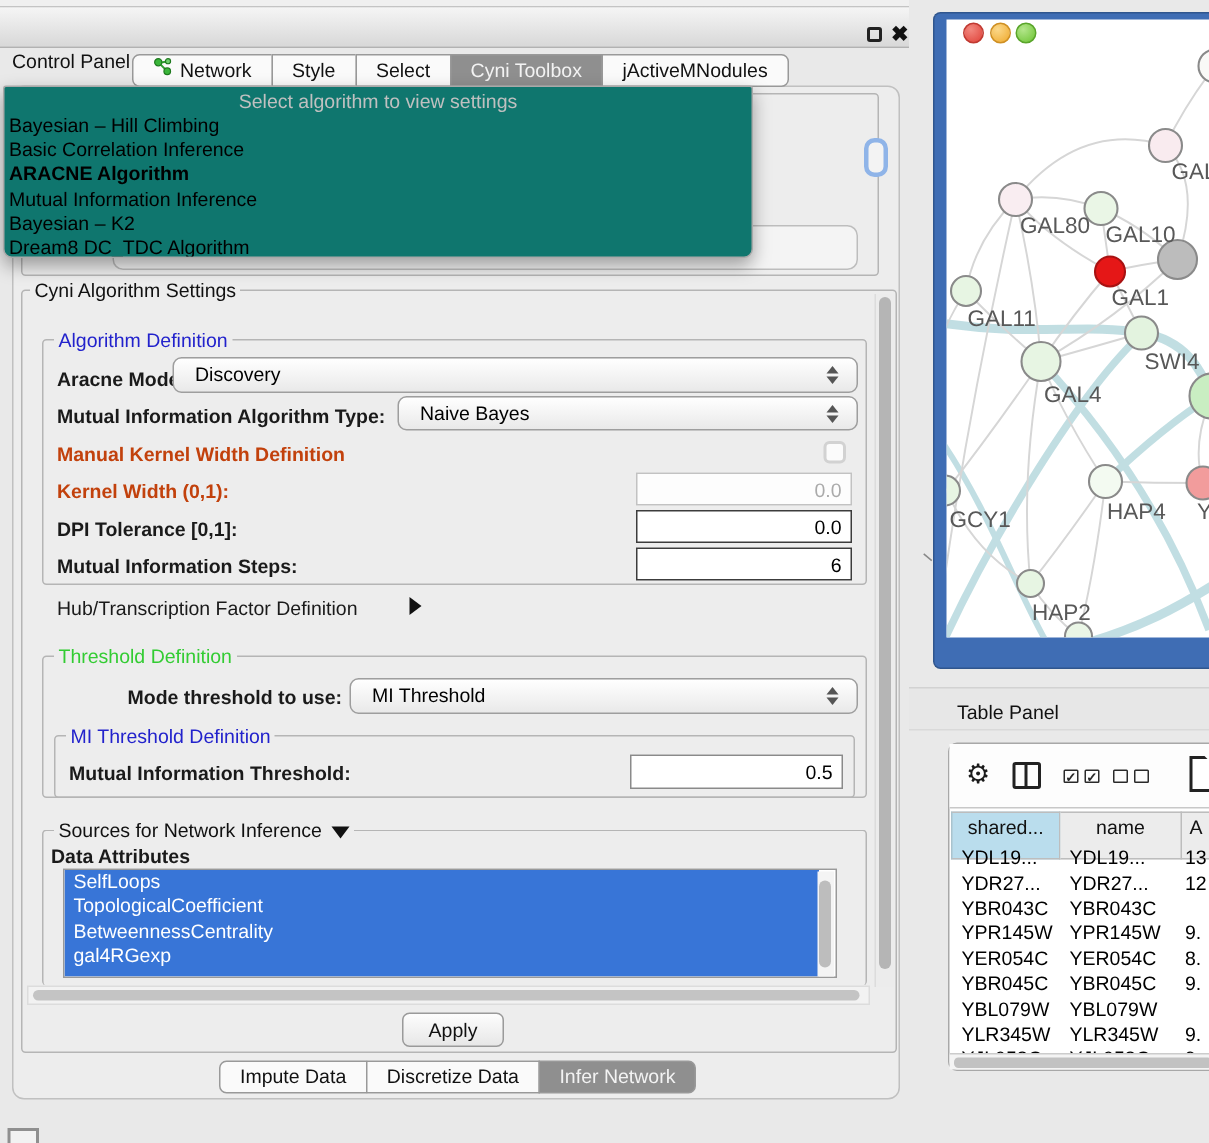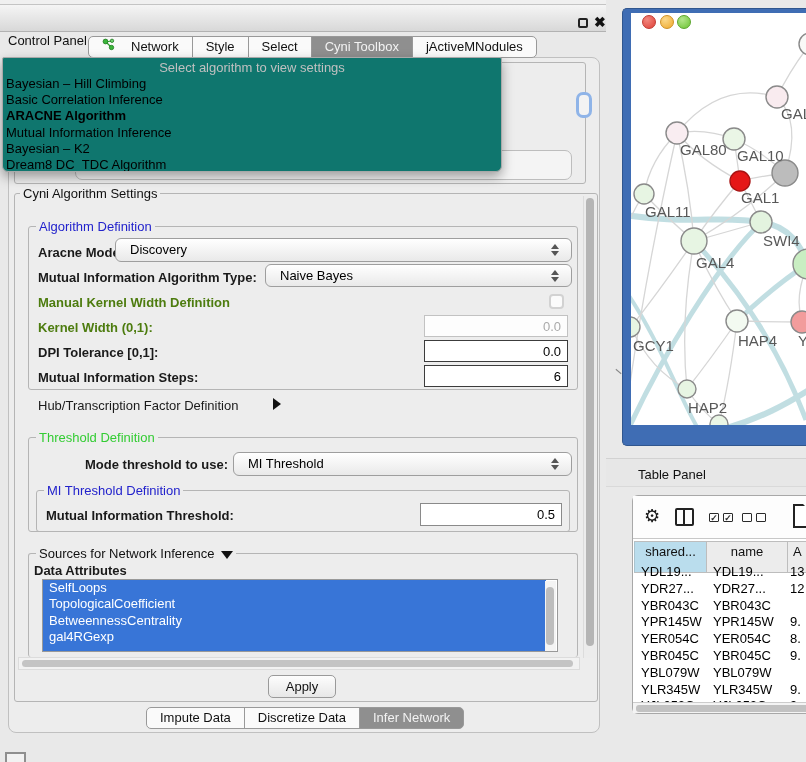--- a/index.html
+++ b/index.html
@@ -14,21 +14,21 @@
   .top-strip { left:0; top:0; width:606px; height:5px; background:#f0f0f0; border-bottom:1px solid #c4c4c4; }
   .titlebar { left:0; top:5px; width:606px; height:27px;
     background:linear-gradient(#f5f5f5,#d8d8d8); border-bottom:1px solid #b2b2b2; }
   .titlebar-text { left:8px; top:28px; font-size:13px; color:#111; }
   .float-btn { left:578px; top:13px; width:10px; height:10px; border:2px solid #222; border-radius:2px; background:transparent; }
   .close-btn { left:594px; top:9px; font-size:14px; font-weight:bold; color:#111; }
 
   
   .tabrow { left:88px; top:36px; height:22px; display:flex; z-index:20; }
   .tab { border:1px solid #999; margin-left:-1px; background:#fafafa; padding:0 13px;
-    font-size:13px; line-height:20px; white-space:nowrap; display:flex; align-items:center; gap:16px; }
+    font-size:13px; line-height:20px; white-space:nowrap; display:flex; align-items:center; gap:5px; }
   .tab:first-child { margin-left:0; border-top-left-radius:5px; border-bottom-left-radius:5px; }
   .tab:last-child { border-top-right-radius:5px; border-bottom-right-radius:5px; }
   .tab.sel { background:#8f8f8f; color:#f3f3f3; }
   .bottom-tabrow { left:146px; top:707px; height:22px; display:flex; z-index:20; }
 
   
   .cp-outer { left:8px; top:57px; width:592px; height:676px; background:#ededed;
     border:1px solid #c0c0c0; border-radius:8px; }
   .inference-group { left:14px; top:62px; width:572px; height:122px; border:1px solid #b5b5b5; border-radius:3px; z-index:1; }
   .ghost-combo { left:75px; top:150px; width:497px; height:30px; border:1px solid #bdbdbd; border-radius:7px;
@@ -41,21 +41,21 @@
   .algo-placeholder { text-align:center; color:#c0c0c0; font-size:13px; line-height:16px; padding-top:2px; }
   .algo-item { font-size:13px; line-height:16.2px; padding-left:3px; color:#000; white-space:nowrap; }
   .algo-item.bold { font-weight:bold; }
 
   
   .group { border:1px solid #b5b5b5; border-radius:3px; }
   .group-title { font-size:13px; background:#ededed; padding:0 3px; white-space:nowrap; z-index:6; }
   .blue  { color:#2222cc; }
   .green { color:#33cc33; }
   .lbl  { font-size:13px; font-weight:bold; color:#1a1a1a; white-space:nowrap; }
-  .lbl.dis { color:#4d7c0f; }
+  .lbl.dis { color:#c2410c; }
   .combo { background:linear-gradient(#ffffff,#e9e9e9); border:1px solid #9e9e9e; border-radius:6px;
     font-size:13px; line-height:22px; padding-left:14px; color:#000; }
   .spin { position:absolute; right:12px; top:50%; margin-top:-6px; width:8px; height:12px; }
   .spin:before, .spin:after { content:""; position:absolute; left:0; border-left:4px solid transparent; border-right:4px solid transparent; }
   .spin:before { top:0; border-bottom:5px solid #555; }
   .spin:after  { bottom:0; border-top:5px solid #555; }
   .num-input { font-family:"Liberation Sans", sans-serif; font-size:13px; text-align:right; padding-right:6px;
     background:#fff; border:1.5px solid #3c3c3c; outline:none; }
   .num-input.mid { border:1px solid #8a8a8a; }
   .num-input:disabled { color:#aaa; border:1px solid #c2c2c2; background:#fdfdfd; }

